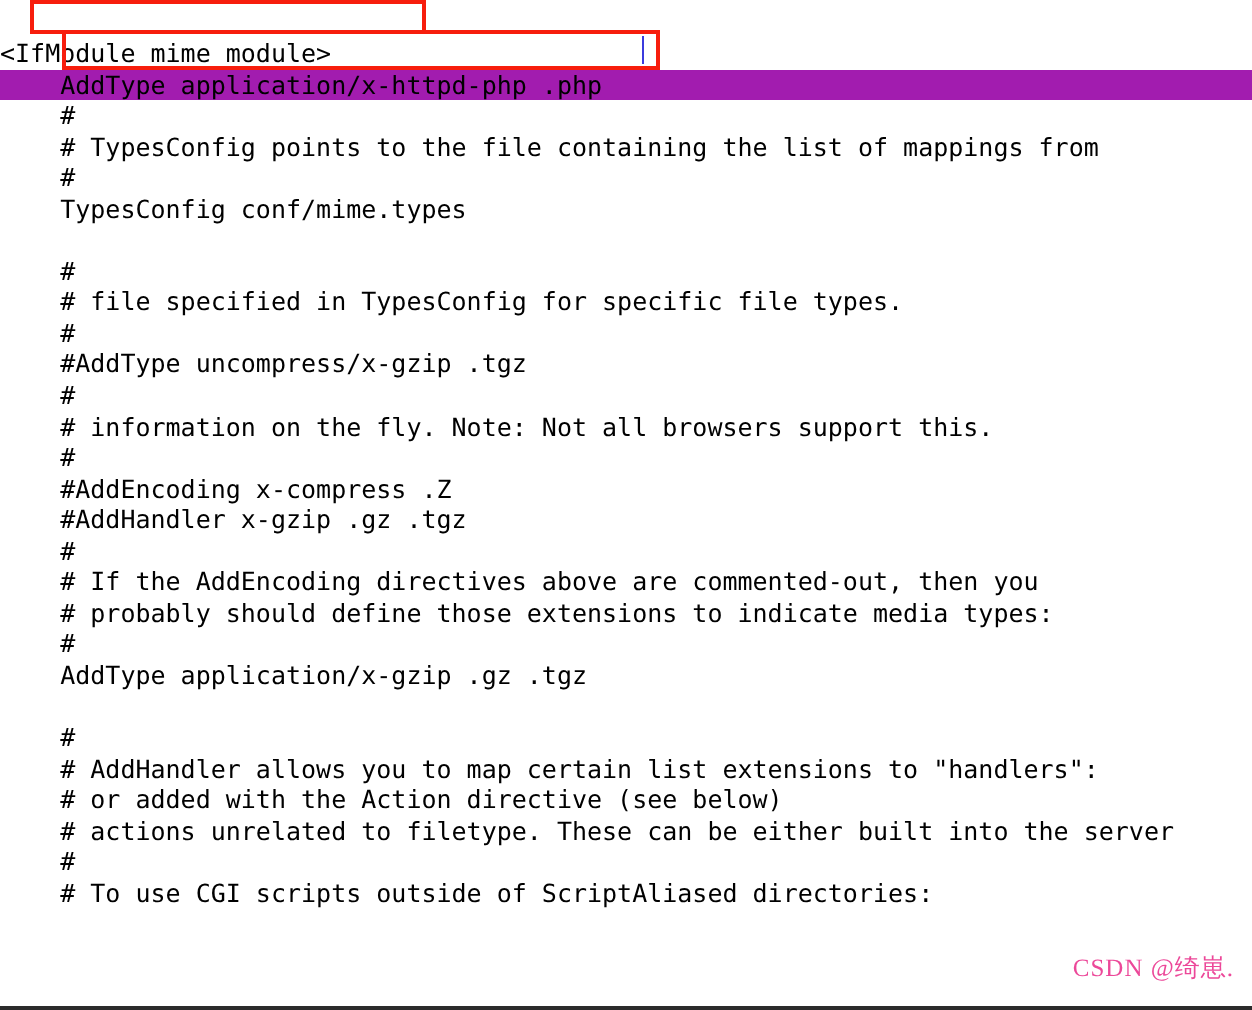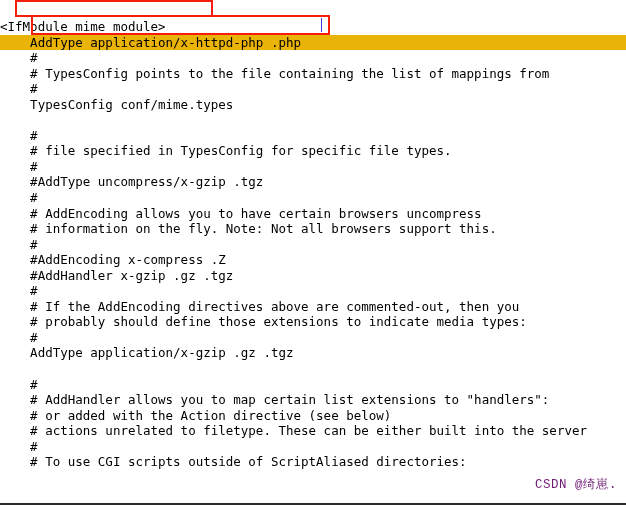--- a/index.html
+++ b/index.html
@@ -36,21 +36,21 @@
     height: 15.55px;
     line-height: 15.55px;
     white-space: pre;
     font-size: 12.5px;
     color: #000000;
     letter-spacing: 0px;
     font-family: "DejaVu Sans Mono", "Liberation Mono", monospace;
   }
 
   .line.hl {
-    background: #eab308;
+    background: #a21caf;
   }
 
   
   .redbox {
     position: absolute;
     border: 2.5px solid #f71d0d;
     box-sizing: border-box;
     pointer-events: none;
     background: transparent;
   }
@@ -74,23 +74,23 @@
     top: 18px;
     width: 1px;
     height: 14px;
     background: #3b3bdd;
   }
 
   #watermark {
     position: absolute;
     right: 9px;
     bottom: 10px;
-    font-family: Liberation Mono, monospace;
+    font-family: Liberation Serif, serif;
     font-size: 12.5px;
-    color: #701a75;
+    color: #ec4899;
     letter-spacing: 0.5px;
     user-select: none;
   }
 </style>
 </head>
 <body>
 
 <div id="editor">
 
   <div id="code">
@@ -99,21 +99,20 @@
       <div class="line">    #</div>
       <div class="line">    # TypesConfig points to the file containing the list of mappings from</div>
       <div class="line">    #</div>
       <div class="line">    TypesConfig conf/mime.types</div>
       <div class="line"></div>
       <div class="line">    #</div>
       <div class="line">    # file specified in TypesConfig for specific file types.</div>
       <div class="line">    #</div>
       <div class="line">    #AddType uncompress/x-gzip .tgz</div>
       <div class="line">    #</div>
-      <div class="line">    # AddEncoding allows you to have certain browsers uncompress</div>
       <div class="line">    # information on the fly. Note: Not all browsers support this.</div>
       <div class="line">    #</div>
       <div class="line">    #AddEncoding x-compress .Z</div>
       <div class="line">    #AddHandler x-gzip .gz .tgz</div>
       <div class="line">    #</div>
       <div class="line">    # If the AddEncoding directives above are commented-out, then you</div>
       <div class="line">    # probably should define those extensions to indicate media types:</div>
       <div class="line">    #</div>
       <div class="line">    AddType application/x-gzip .gz .tgz</div>
       <div class="line"></div>

